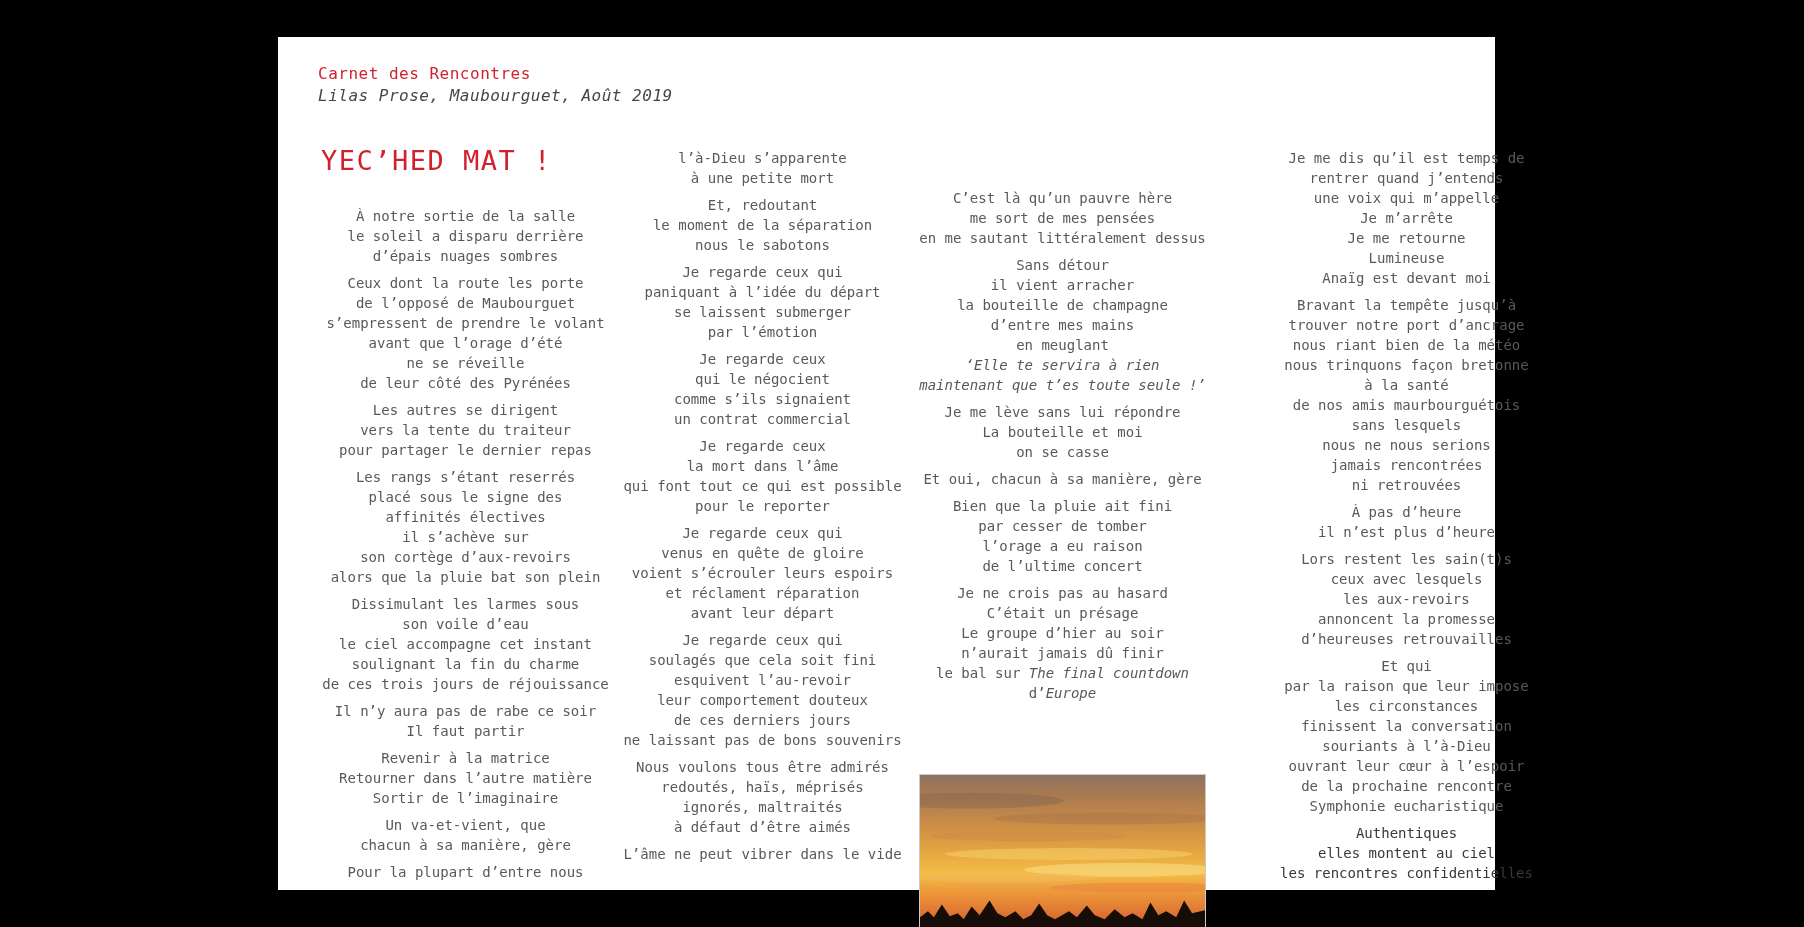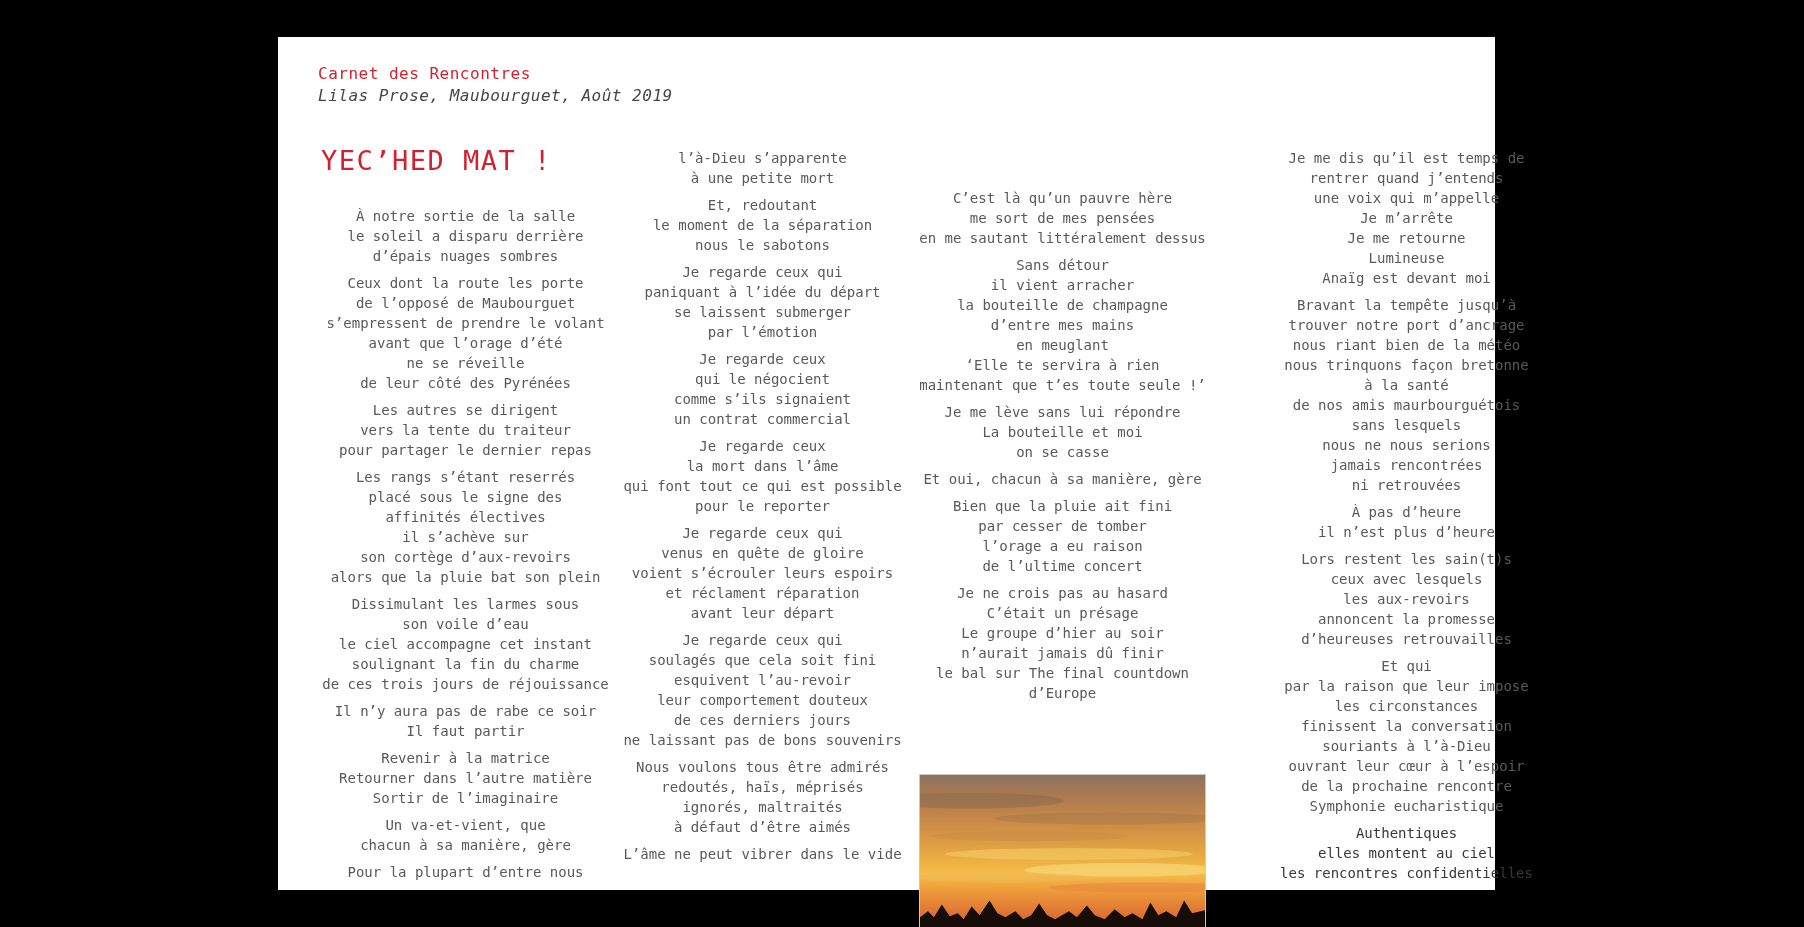--- a/index.html
+++ b/index.html
@@ -12,21 +12,21 @@
           color:#454547;font-style:italic;letter-spacing:0.5px;white-space:pre;text-align:right;}
   .title{position:absolute;left:40px;top:105px;margin:3px;font-size:27px;font-weight:normal;
          color:#d2212e;letter-spacing:1.5px;white-space:pre;}
   .col{position:absolute;font-size:14px;line-height:20px;color:#59595b;white-space:pre;}
   .col1{left:40px;top:169px;width:295px;}
   .col2{left:337px;top:111px;width:295px;}
   .col3{left:641px;top:111px;width:287px;}
   .col4{left:976px;top:111px;width:305px;}
   .stanza{margin:0 0 7px 0;text-align:center;}
   .stanza.bold{font-weight:normal;color:#38383a;}
-  .it{}
+  .it{font-style:italic;}
   .photo{margin-top:24px;width:285px;height:164px;border:1px solid #c9c9c9;line-height:0;}
   .photo svg{display:block;width:100%;height:100%;}
 </style>
 </head>
 <body>
 
 <div class="stage">
   <div class="page">
     <div class="kicker">Carnet des Rencontres</div>
     <div class="byline">Lilas Prose, Maubourguet, Août 2019</div>

